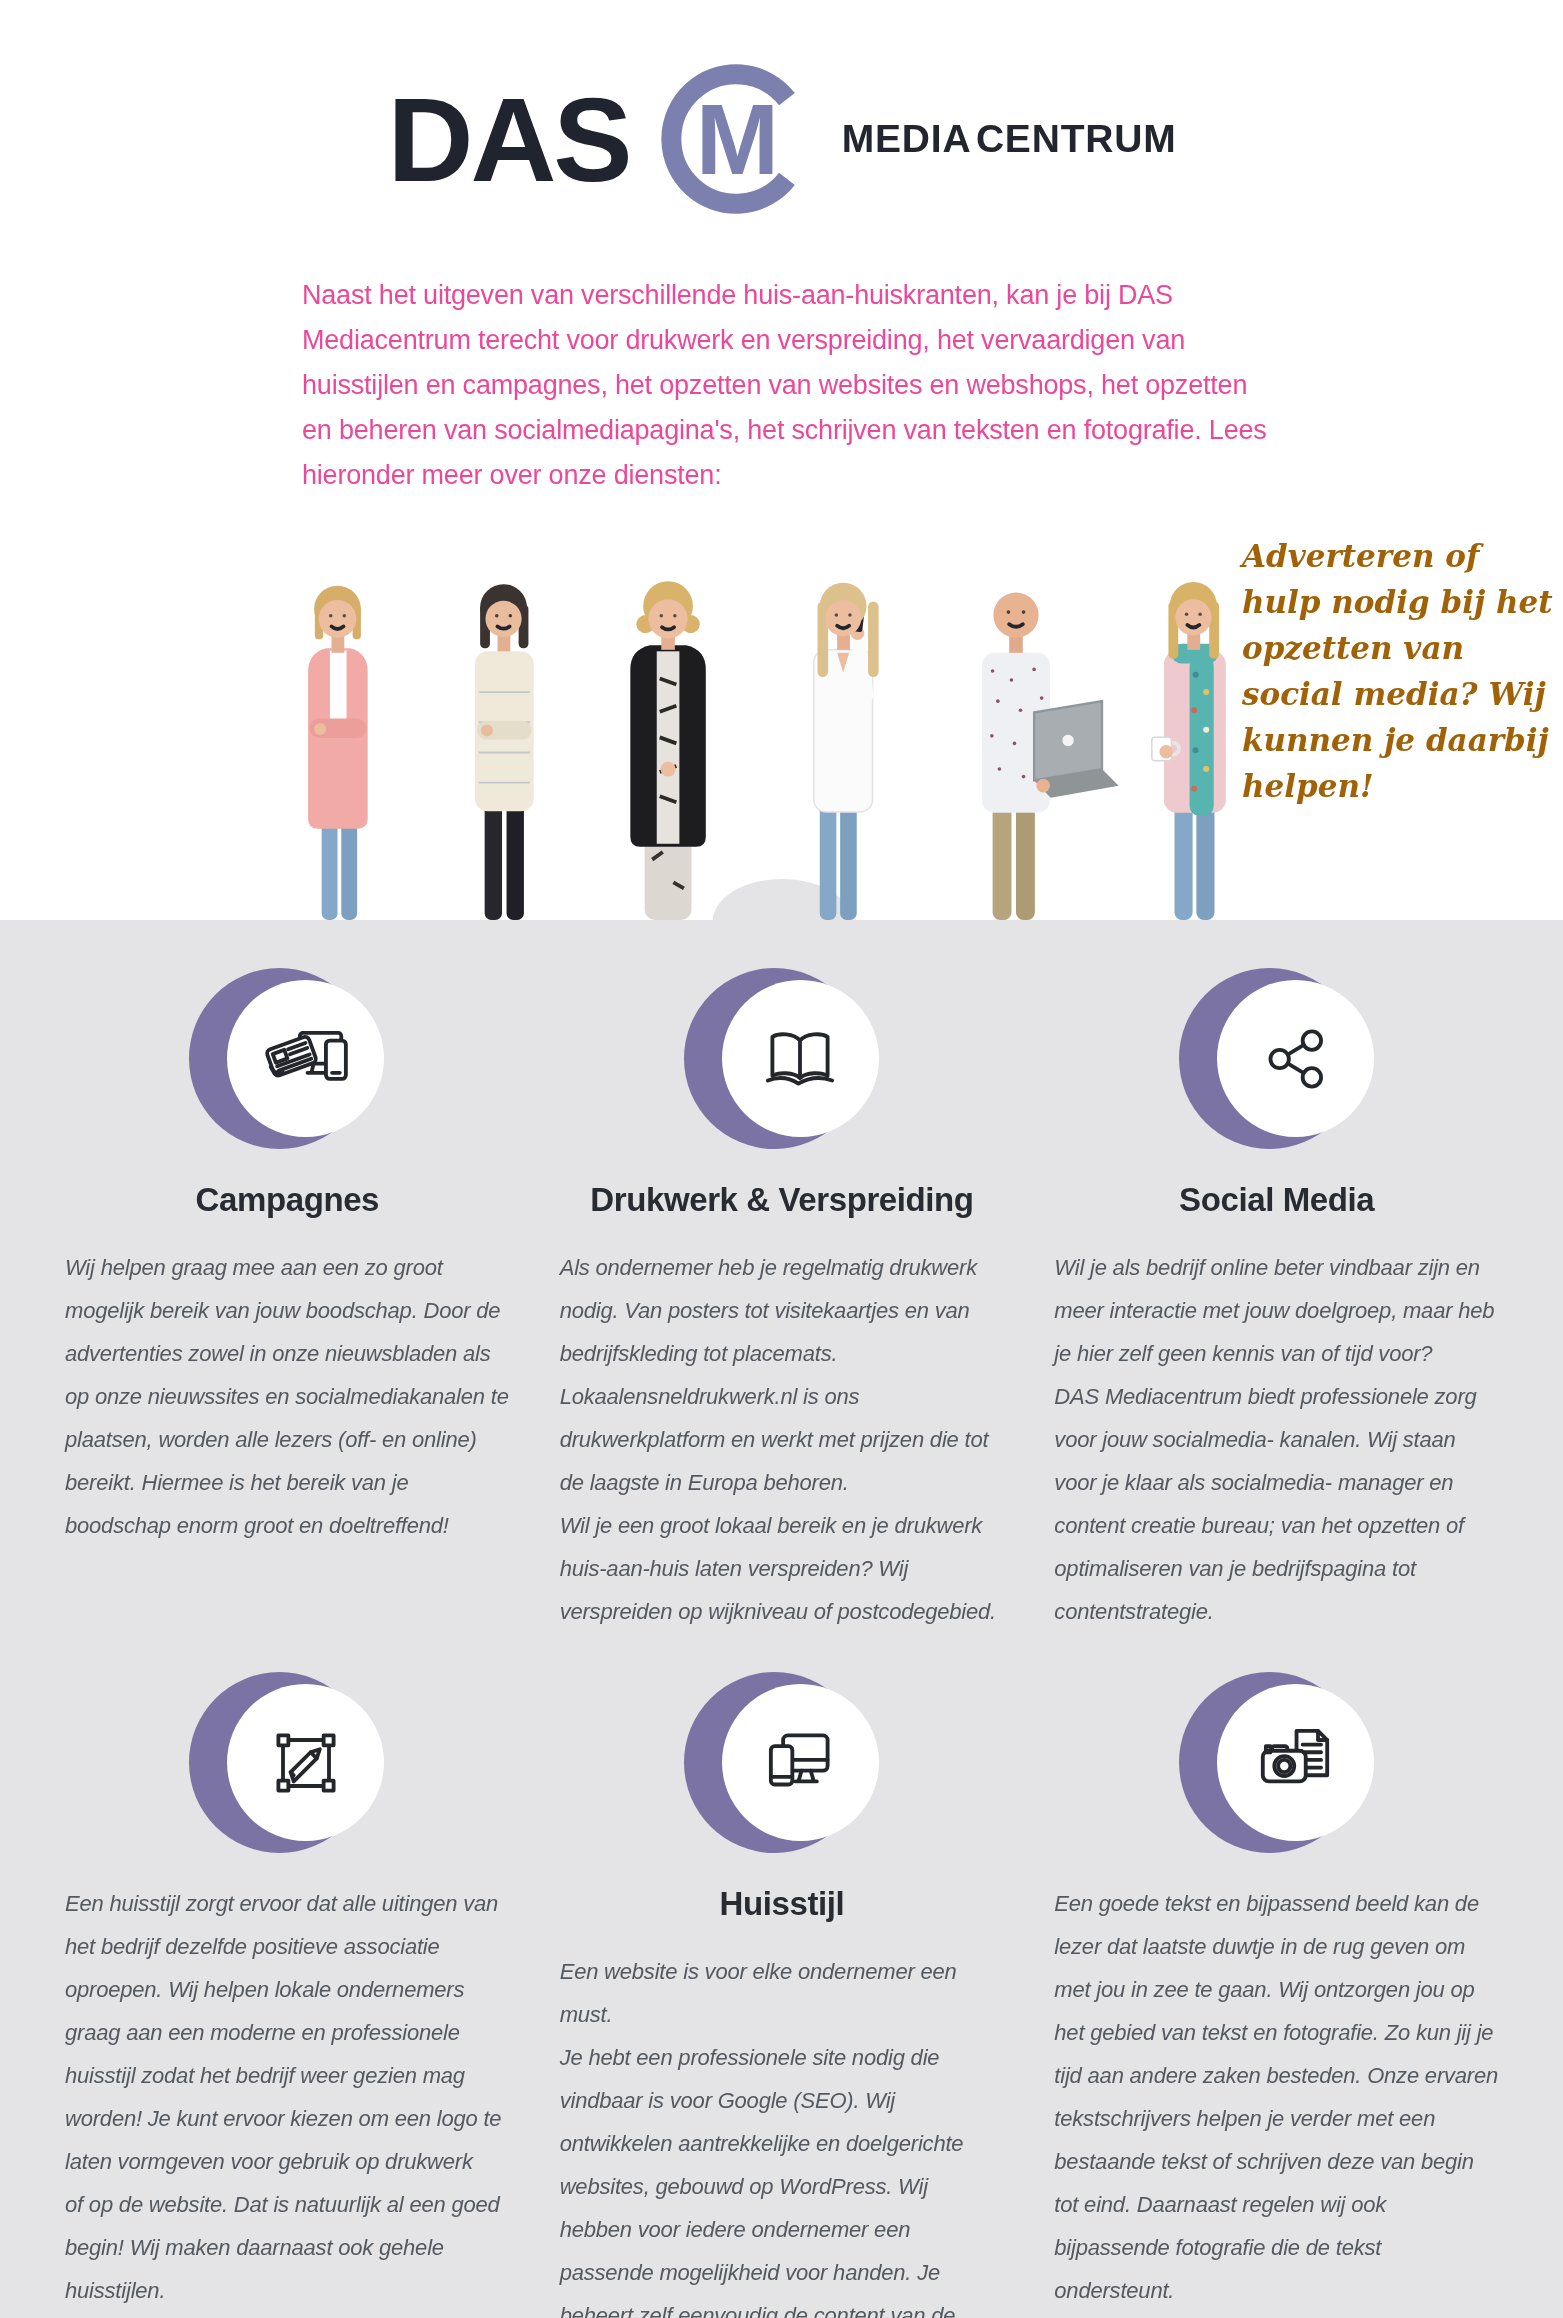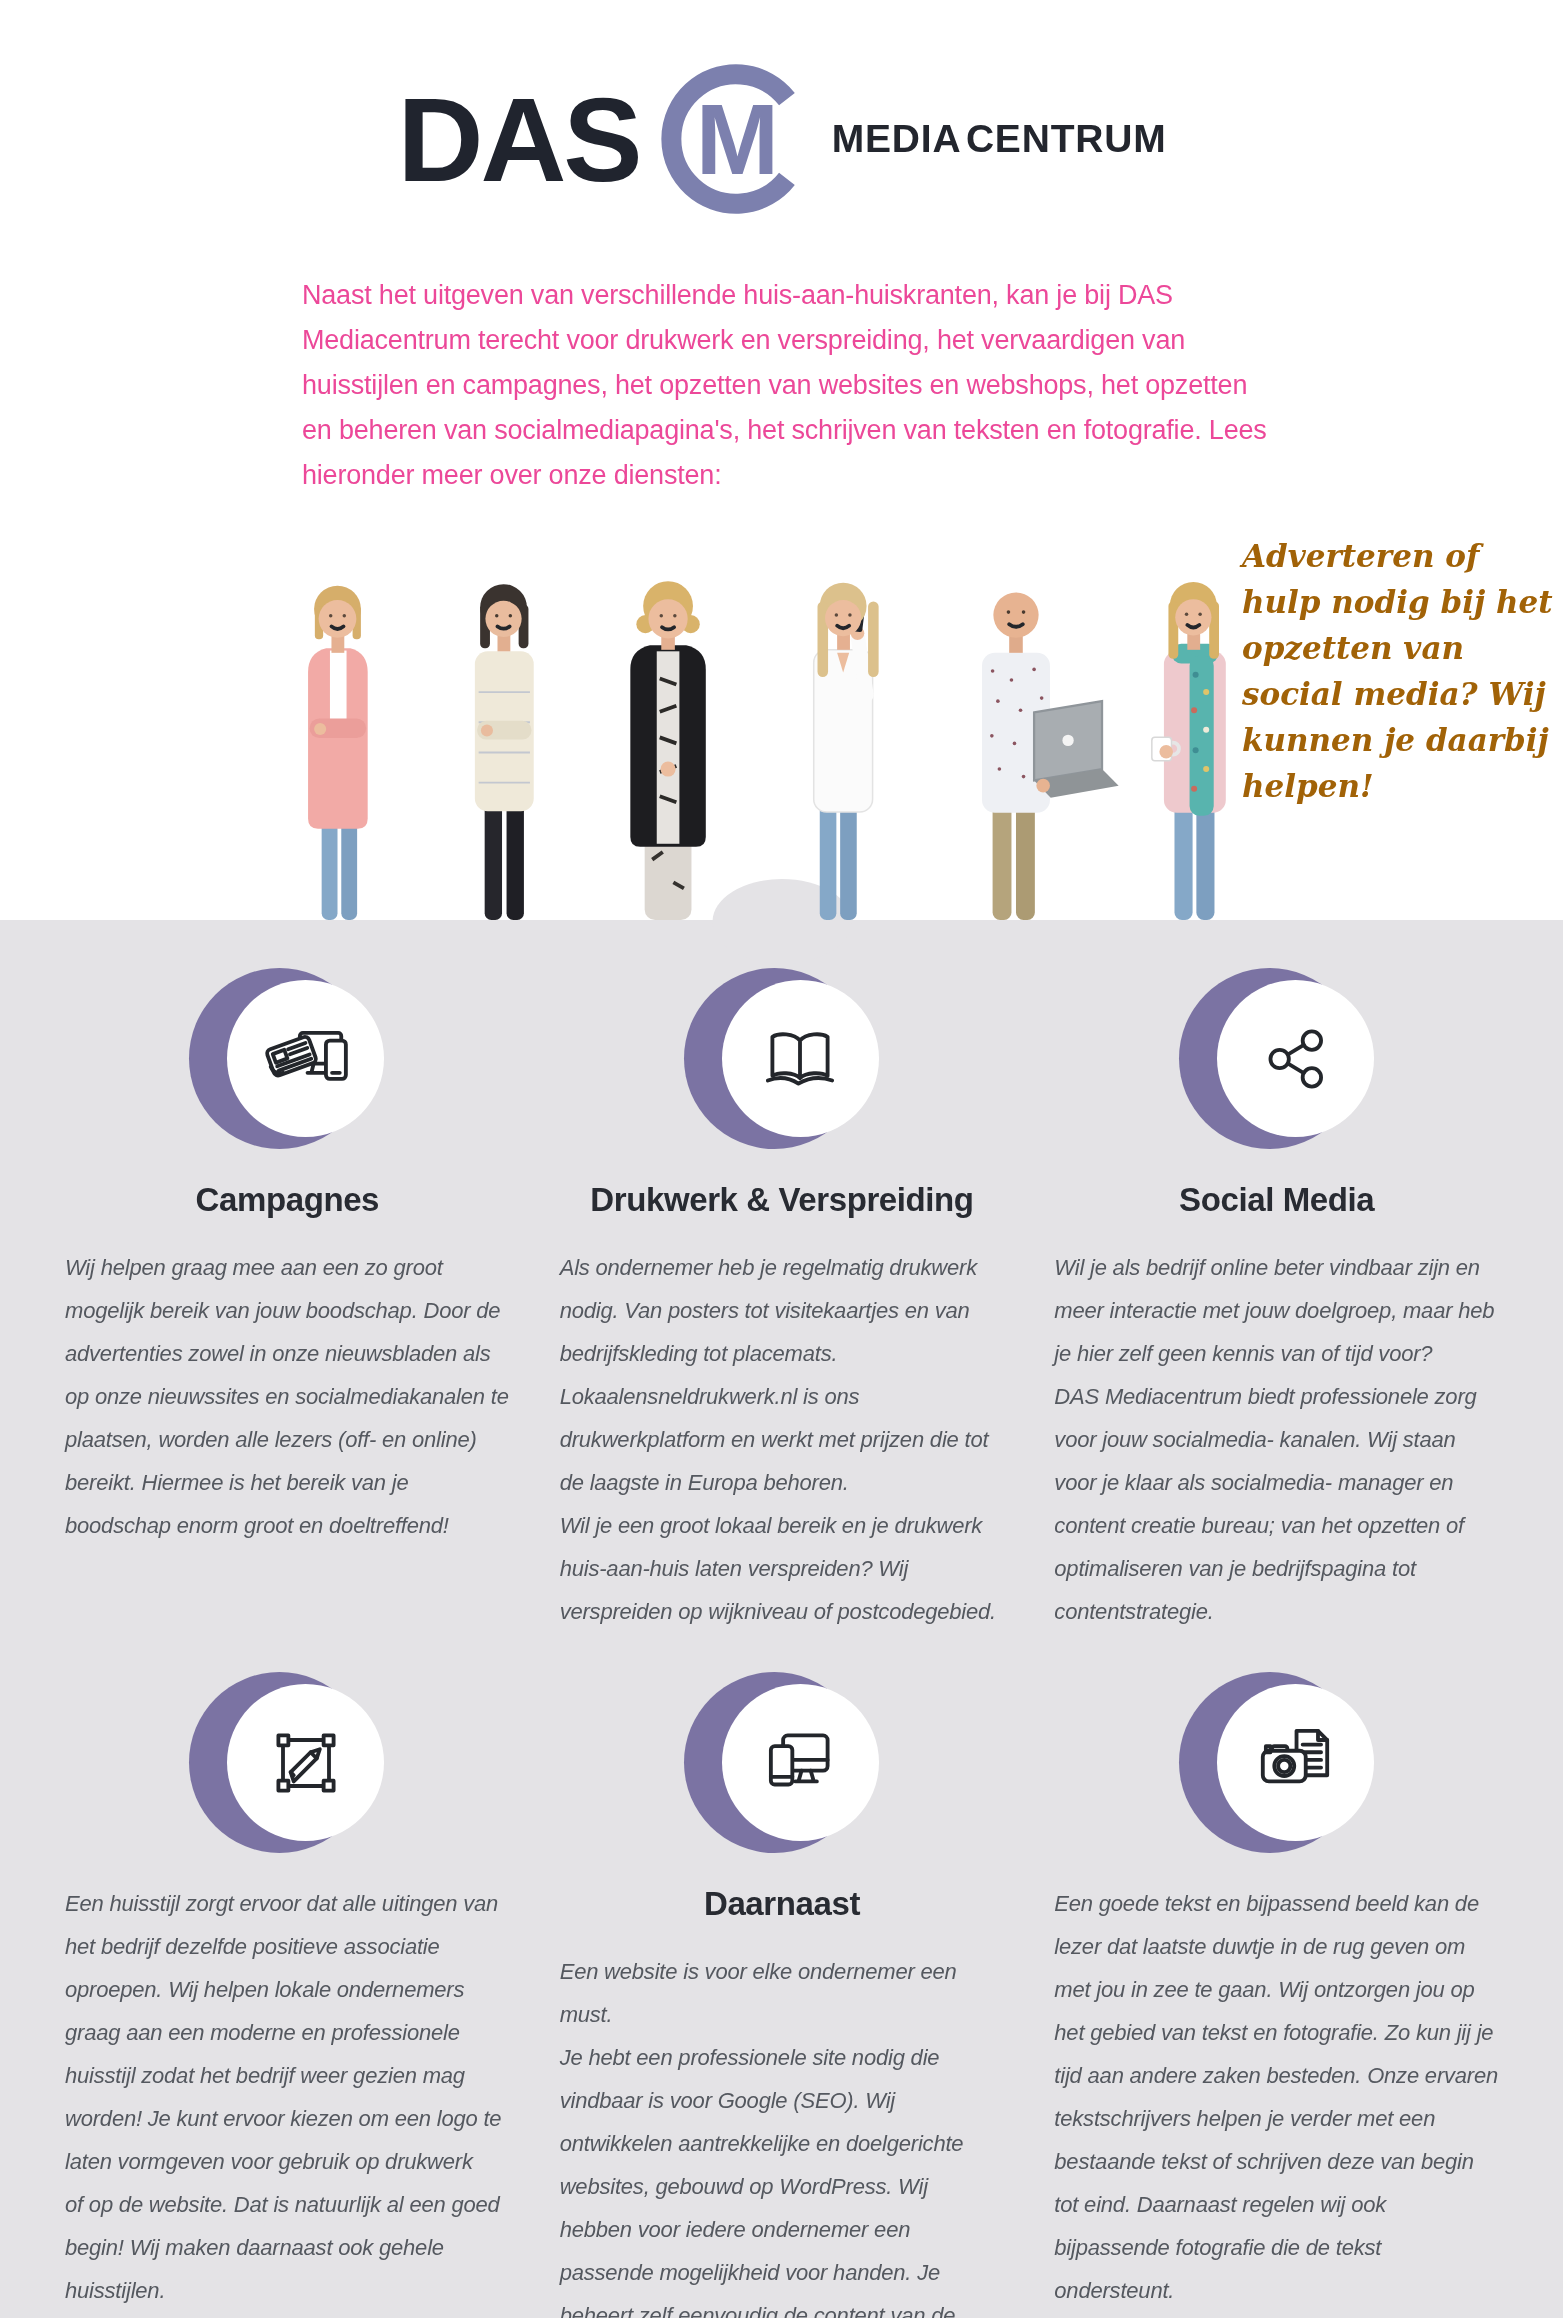--- a/index.html
+++ b/index.html
@@ -1,20 +1,20 @@
 <!DOCTYPE html>
 <html style="font-size:12px"><head>
 <meta charset="utf-8">
 <style>
   html,body{margin:0;padding:0;background:#ffffff;}
   .page{width:1564px;min-height:2319px;position:relative;background:#ffffff;overflow:hidden;
         font-family:"Liberation Sans", sans-serif;}
 
   
-  .header{padding-top:59px;display:flex;justify-content:center;align-items:center;gap:16px;position:relative;z-index:2;}
+  .header{padding-top:59px;display:flex;justify-content:center;align-items:center;gap:26px;position:relative;z-index:2;}
   .logo-das{font-size:119px;font-weight:900;letter-spacing:-3px;color:#20242e;line-height:1;}
   .logo-mark{width:160px;height:160px;display:block;}
   .logo-name{display:flex;flex-direction:row;justify-content:center;gap:4.5px;}
   .logo-name span{font-size:39px;font-weight:700;letter-spacing:0.8px;color:#23262e;line-height:1.08;}
 
   
   .intro{margin:54px 0 8px 302px;width:974px;font-size:27px;line-height:45px;color:#ec4899;
          letter-spacing:-0.2px;position:relative;z-index:2;}
 
   
@@ -276,21 +276,21 @@
           <div class="disc">
             <svg viewBox="0 0 120 120" class="icon-stroke">
               <rect x="38" y="24" width="58" height="46" rx="6"></rect>
               <path d="M38 56 h58"></path>
               <path d="M62 70 l-4 14 M74 70 l4 14 M54 84 h28"></path>
               <rect x="22" y="38" width="28" height="50" rx="5" fill="#fff"></rect>
               <path d="M22 78 h28"></path>
             </svg>
           </div>
         </div>
-        <h2 class="svc-title">Daarnaast</h2>
+        <h2 class="svc-title">Huisstijl</h2>
         <p class="svc-text">Een website is voor elke ondernemer een must.
 Je hebt een professionele site nodig die vindbaar is voor Google (SEO). Wij ontwikkelen aantrekkelijke en doelgerichte websites, gebouwd op WordPress. Wij hebben voor iedere ondernemer een passende mogelijkheid voor handen. Je beheert zelf eenvoudig de content van de website, maar uiteraard kunnen wij ook aanpassingen doen op jouw website.</p>
       </div>
 
       <div class="cell">
         <div class="badge">
           <div class="ring"></div>
           <div class="disc">
             <svg viewBox="0 0 120 120" class="icon-stroke">
               <path d="M62 18 h28 l12 12 v46 h-40 Z" fill="#fff"></path>

